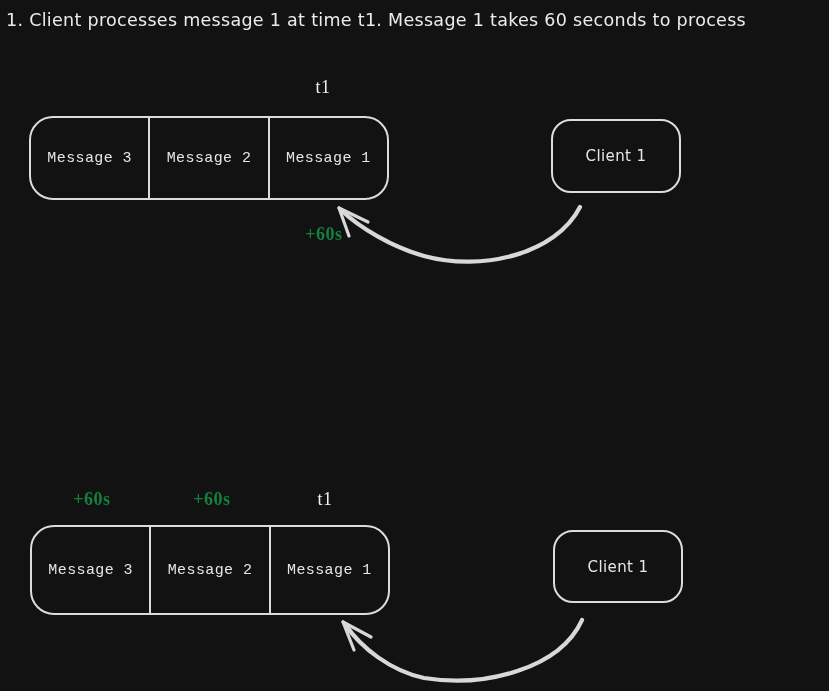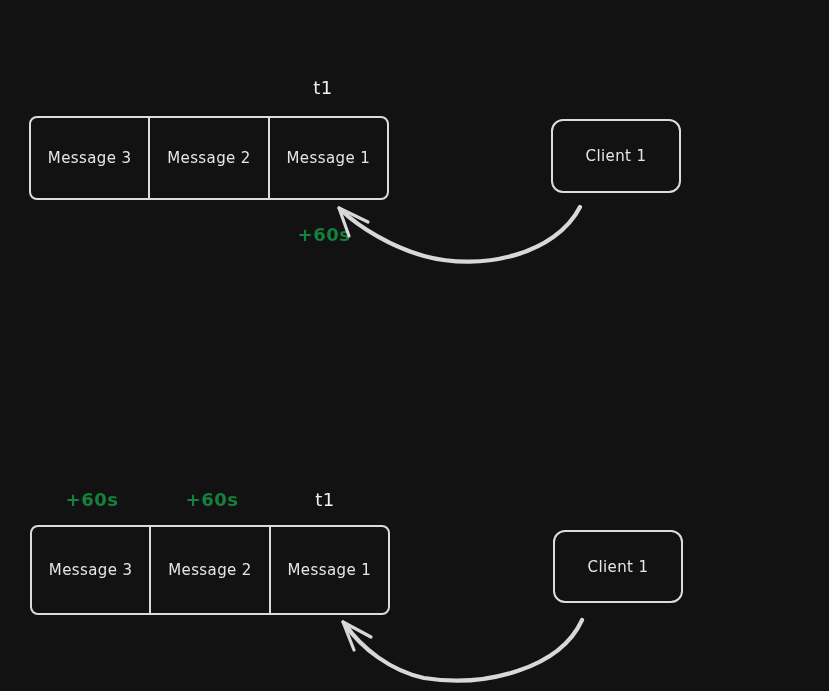--- a/index.html
+++ b/index.html
@@ -34,23 +34,24 @@
   }
   #note-1 { left: 6px;  top: 8px;   width: 822px; }
   #note-2 { left: 11px; top: 341px; width: 790px; }
   #note-3 { left: 11px; top: 416px; width: 700px; }
 
   
   .queue {
     position: absolute;
     box-sizing: border-box;
     border: 2.5px solid #dcdcdc;
-    border-radius: 8px;
+    border-radius: 24px;
     display: flex;
     background: transparent;
+    font-family: Liberation Mono, monospace;
   }
   .queue .cell {
     flex: 1 1 0;
     display: flex;
     align-items: center;
     justify-content: center;
     box-sizing: border-box;
     border-right: 2.5px solid #dcdcdc;
     font-size: 15px;
     color: #e6e6e6;
@@ -59,39 +60,40 @@
   .queue .cell:last-child { border-right: none; text-align: center; }
 
   #queue-1 { left: 29px; top: 116px; width: 360px; height: 84px; }
   #queue-2 { left: 30px; top: 525px; width: 360px; height: 90px; }
 
   
   .client {
     position: absolute;
     box-sizing: border-box;
     border: 2.5px solid #dcdcdc;
-    border-radius: 12px;
+    border-radius: 20px;
     display: flex;
     align-items: center;
     justify-content: center;
     font-size: 15px;
     color: #e6e6e6;
     letter-spacing: 0.4px;
   }
   #client-1 { left: 551px; top: 119px; width: 130px; height: 74px; }
   #client-2 { left: 553px; top: 530px; width: 130px; height: 73px; }
 
   
   .lbl {
     position: absolute;
     font-size: 18px;
     letter-spacing: 0.5px;
     text-align: center;
     transform: translateX(-50%);
     white-space: nowrap;
+    font-family: Liberation Serif, serif;
   }
   .lbl.white { color: #f0f0f0; }
   .lbl.red   { color: #15803d; font-weight: 600; }
 
   #lbl-t1-a   { left: 323px; top: 77px; }
   #lbl-60s-a  { left: 324px; top: 224px; }
   #lbl-60s-b  { left: 92px;  top: 489px; }
   #lbl-60s-c  { left: 212px; top: 489px; }
   #lbl-t1-b   { left: 325px; top: 489px; }
 
@@ -100,20 +102,21 @@
     left: 0; top: 0;
     width: 829px; height: 691px;
     pointer-events: none;
   }
 </style>
 </head>
 <body>
 
 <div class="canvas">
 
+  <div class="note" id="note-1">1. Client processes message 1 at time t1. Message 1 takes 60 seconds to process</div>
 
   <div class="lbl white" id="lbl-t1-a">t1</div>
 
   <div class="queue" id="queue-1">
     <div class="cell">Message 3</div>
     <div class="cell">Message 2</div>
     <div class="cell">Message 1</div>
   </div>
 
   <div class="client" id="client-1">Client 1</div>

